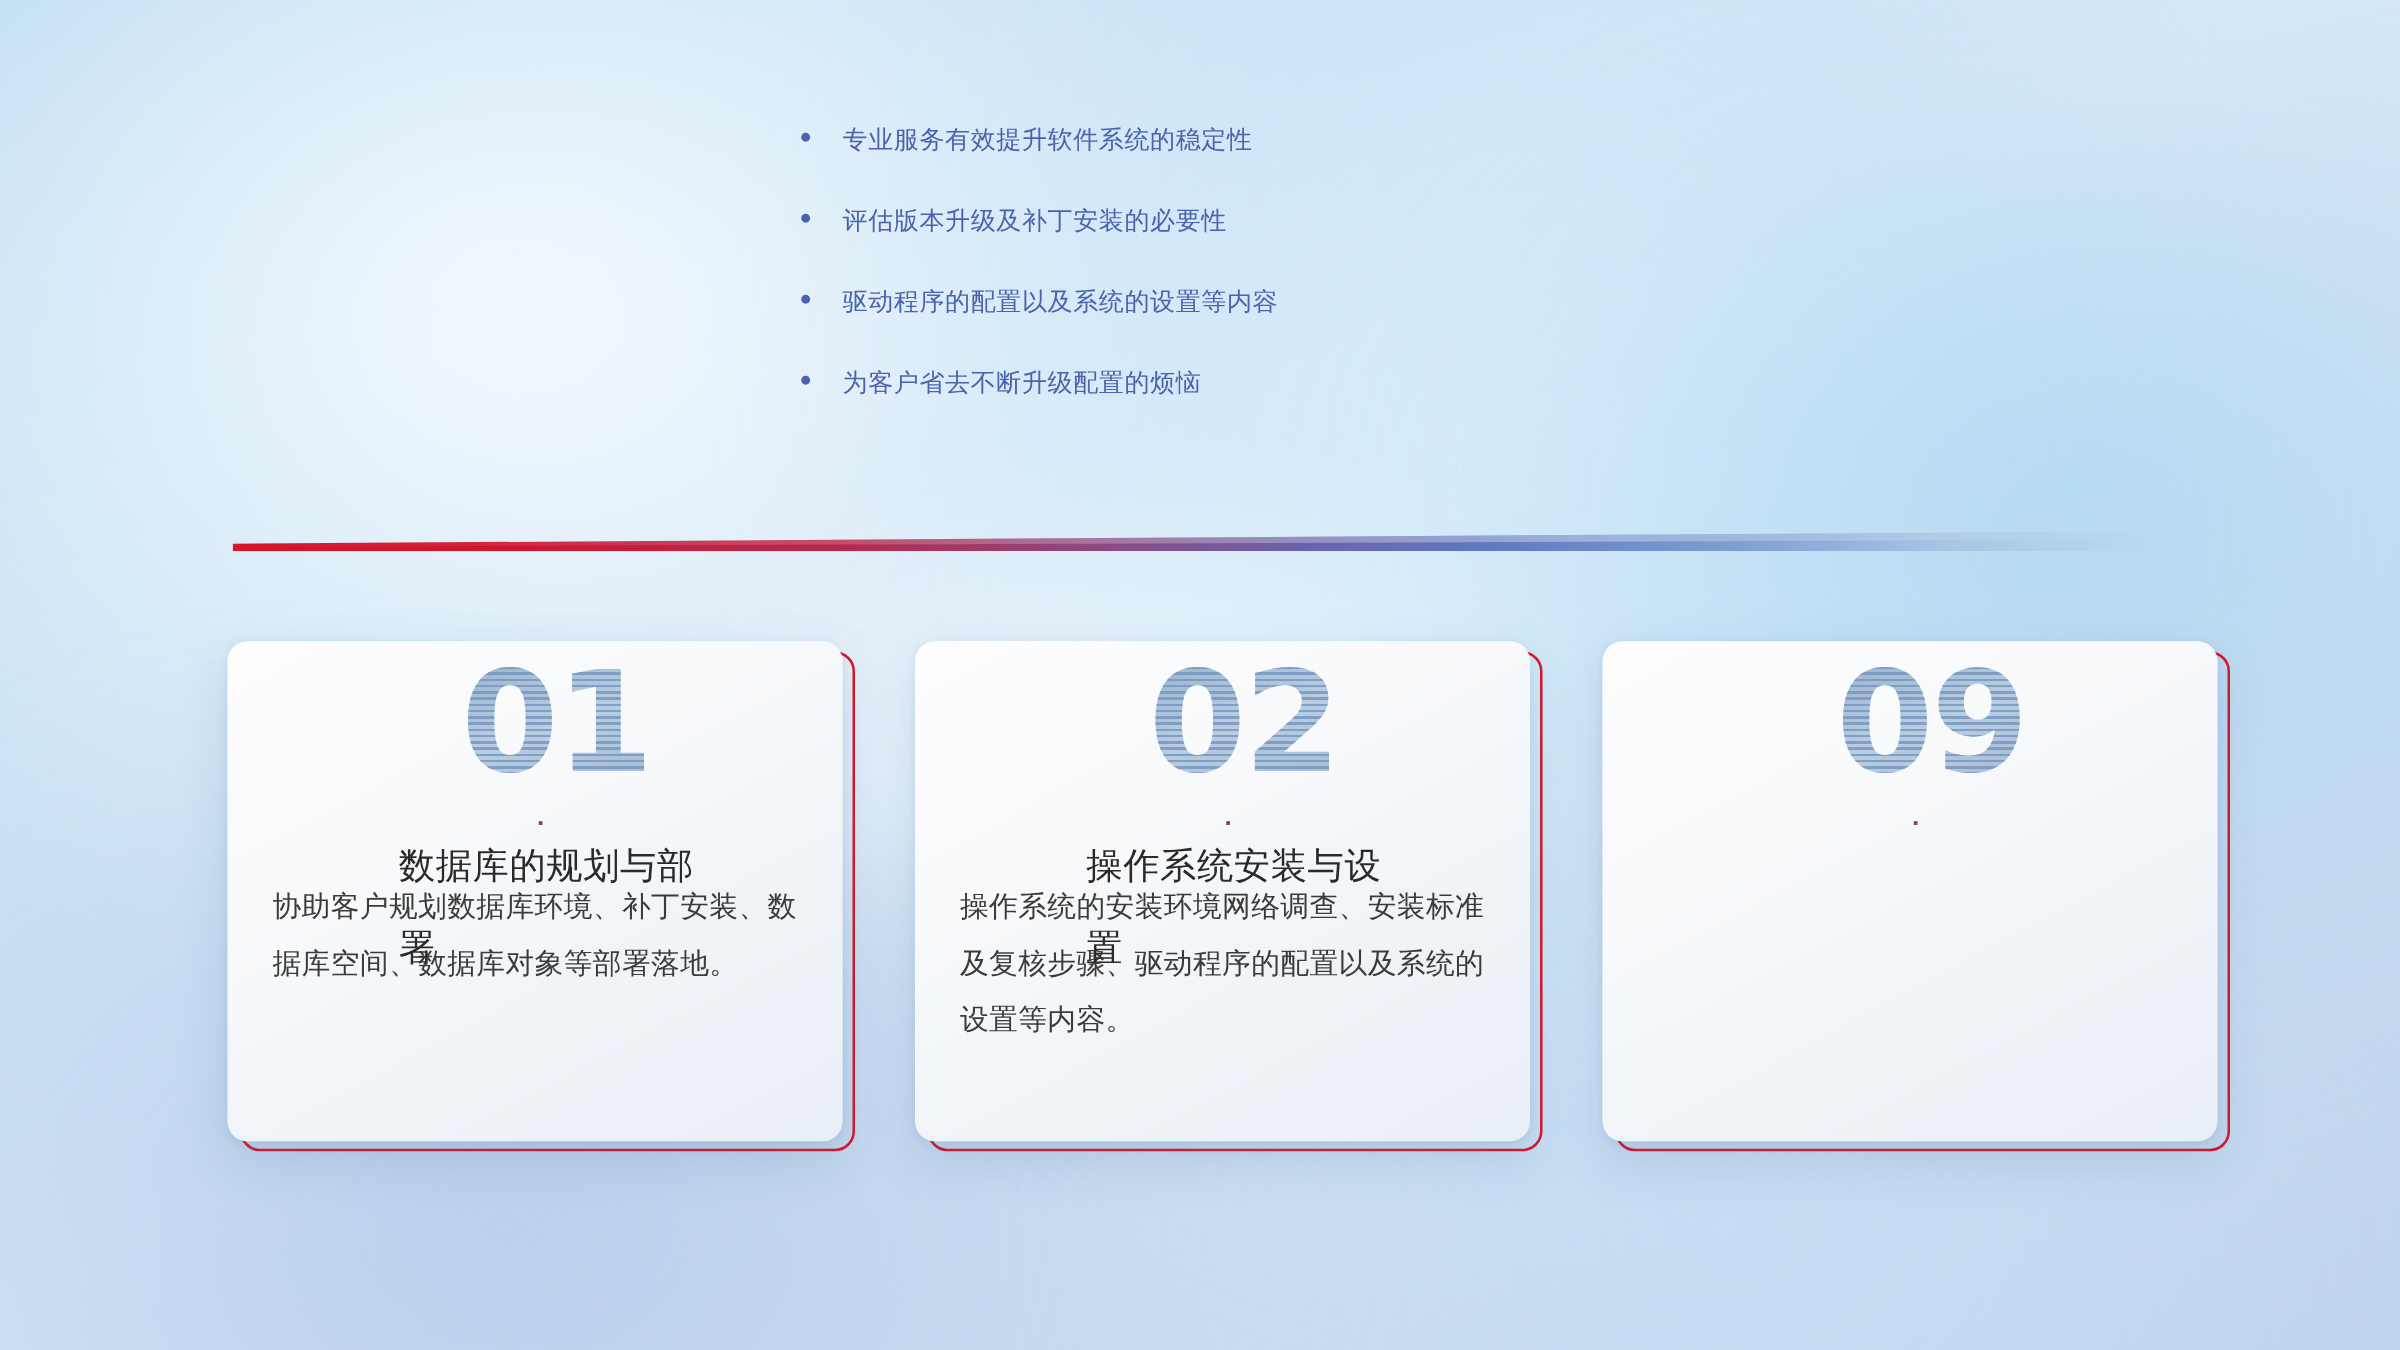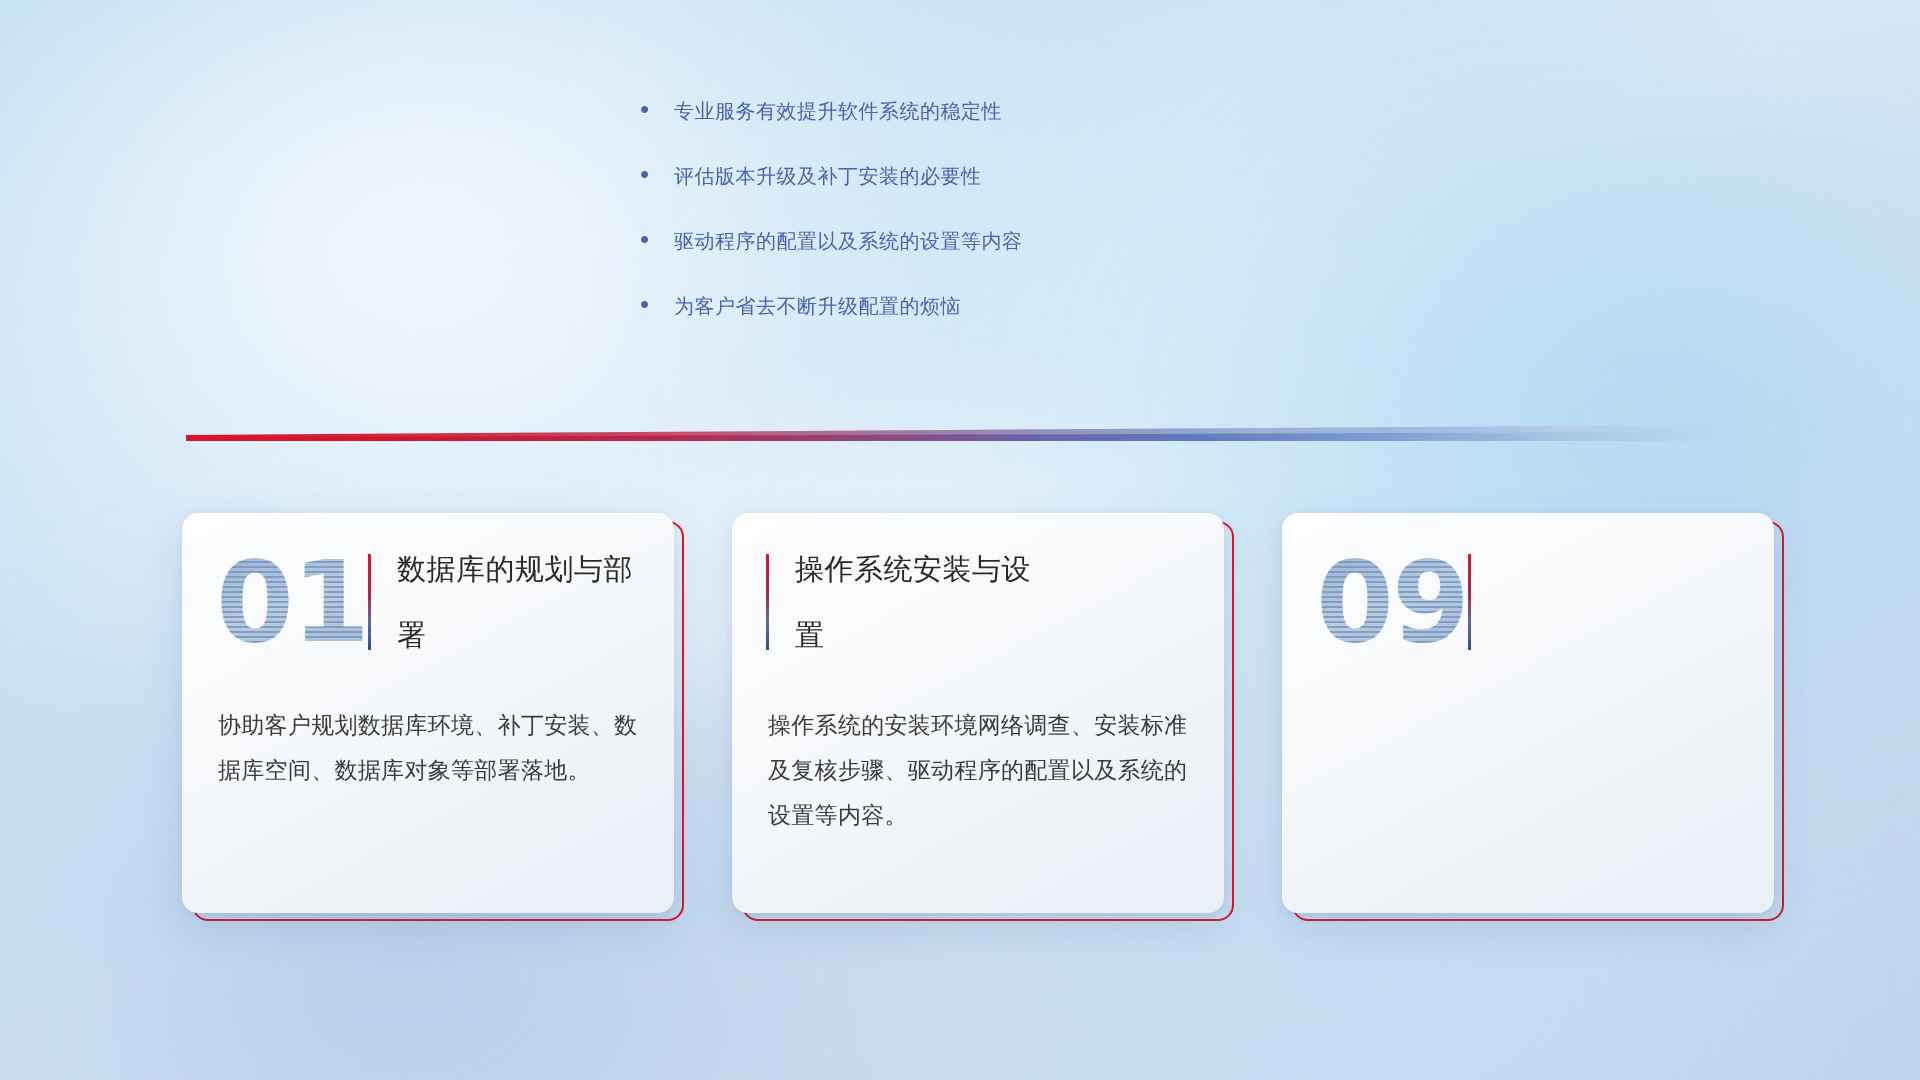--- a/index.html
+++ b/index.html
@@ -123,20 +123,21 @@
     background:linear-gradient(152deg,#fdfdfe 0%,#f7f9fb 38%,#eef3f8 72%,#e9eff6 100%);
     box-shadow:0 16px 40px rgba(70,110,160,.18), 0 2px 6px rgba(70,110,160,.10);
     overflow:hidden;
     padding:0;
   }
   .card-head{
     position:relative;
     height:178px;
     display:flex;align-items:center;
     padding-left:34px;
+    flex-direction:column;
   }
   .card-num{
     position:relative;
     width:144px;flex:0 0 144px;
     height:132px;
     margin-right:8px;
   }
   .card-num span{
     position:absolute;left:0;top:0;
     font-size:112px;line-height:132px;
@@ -226,20 +227,23 @@
         <div class="card-title">数据库的规划与部署</div>
       </div>
       <div class="card-body">协助客户规划数据库环境、补丁安装、数据库空间、数据库对象等部署落地。</div>
     </div>
   </div>
 
   <div class="card-wrap">
     <div class="card-accent"></div>
     <div class="card">
       <div class="card-head">
+        <div class="card-num">
+          <span>02</span>
+        </div>
         <div class="card-rule"></div>
         <div class="card-title">操作系统安装与设置</div>
       </div>
       <div class="card-body">操作系统的安装环境网络调查、安装标准及复核步骤、驱动程序的配置以及系统的设置等内容。</div>
     </div>
   </div>
 
   <div class="card-wrap">
     <div class="card-accent"></div>
     <div class="card">

